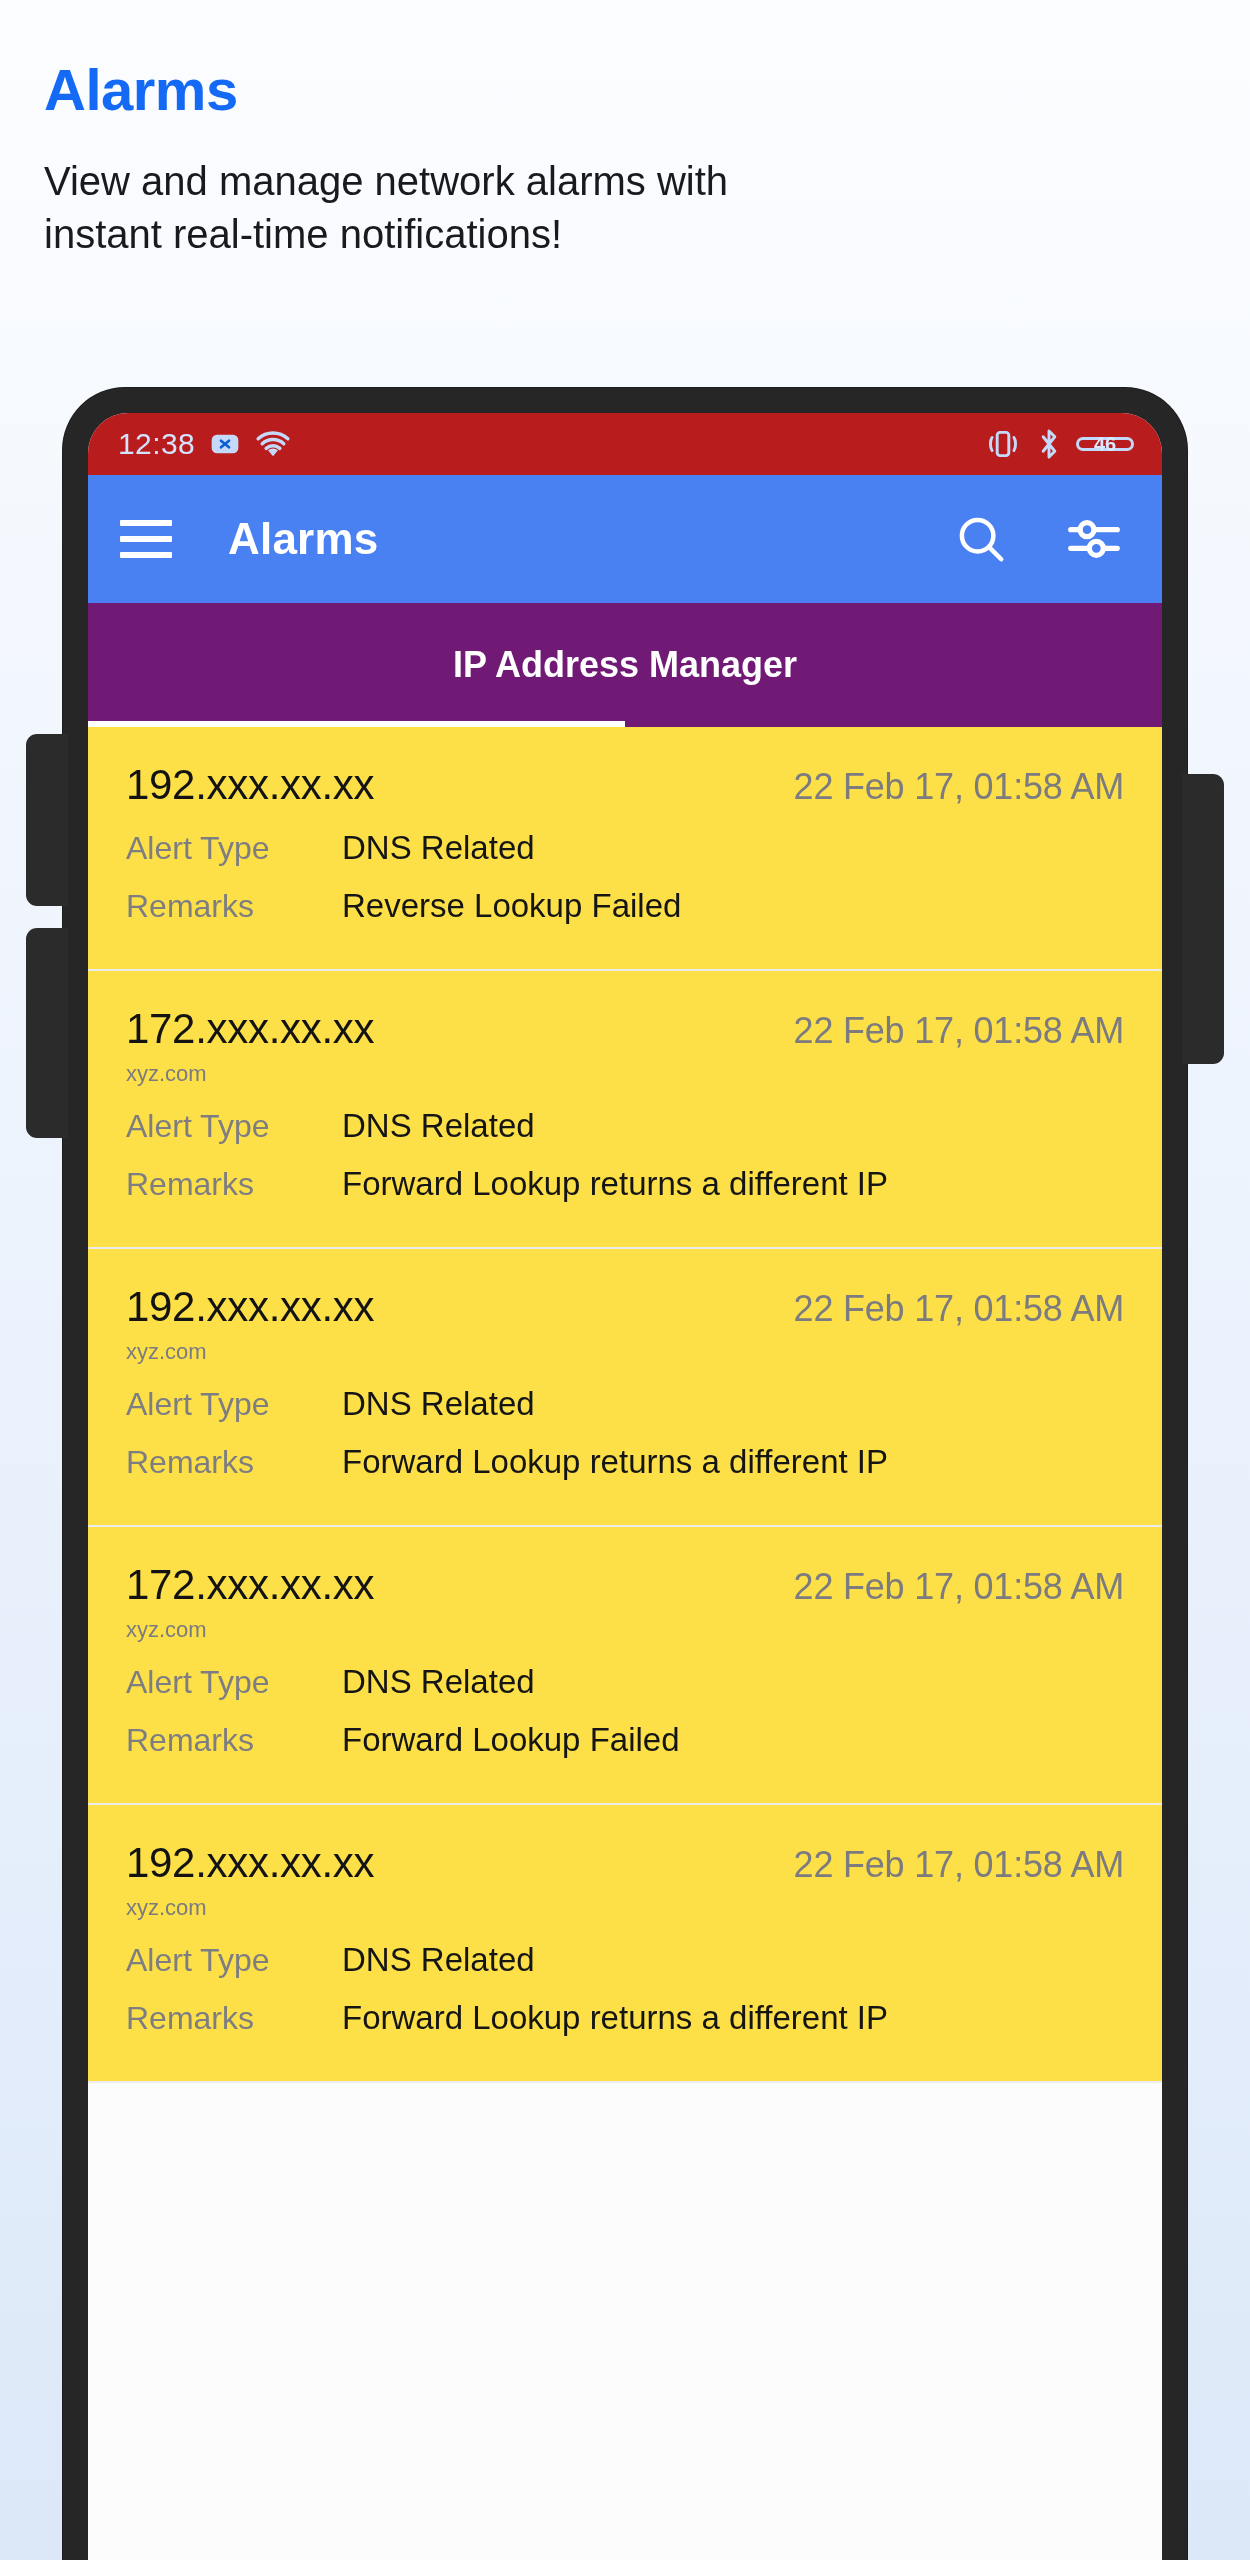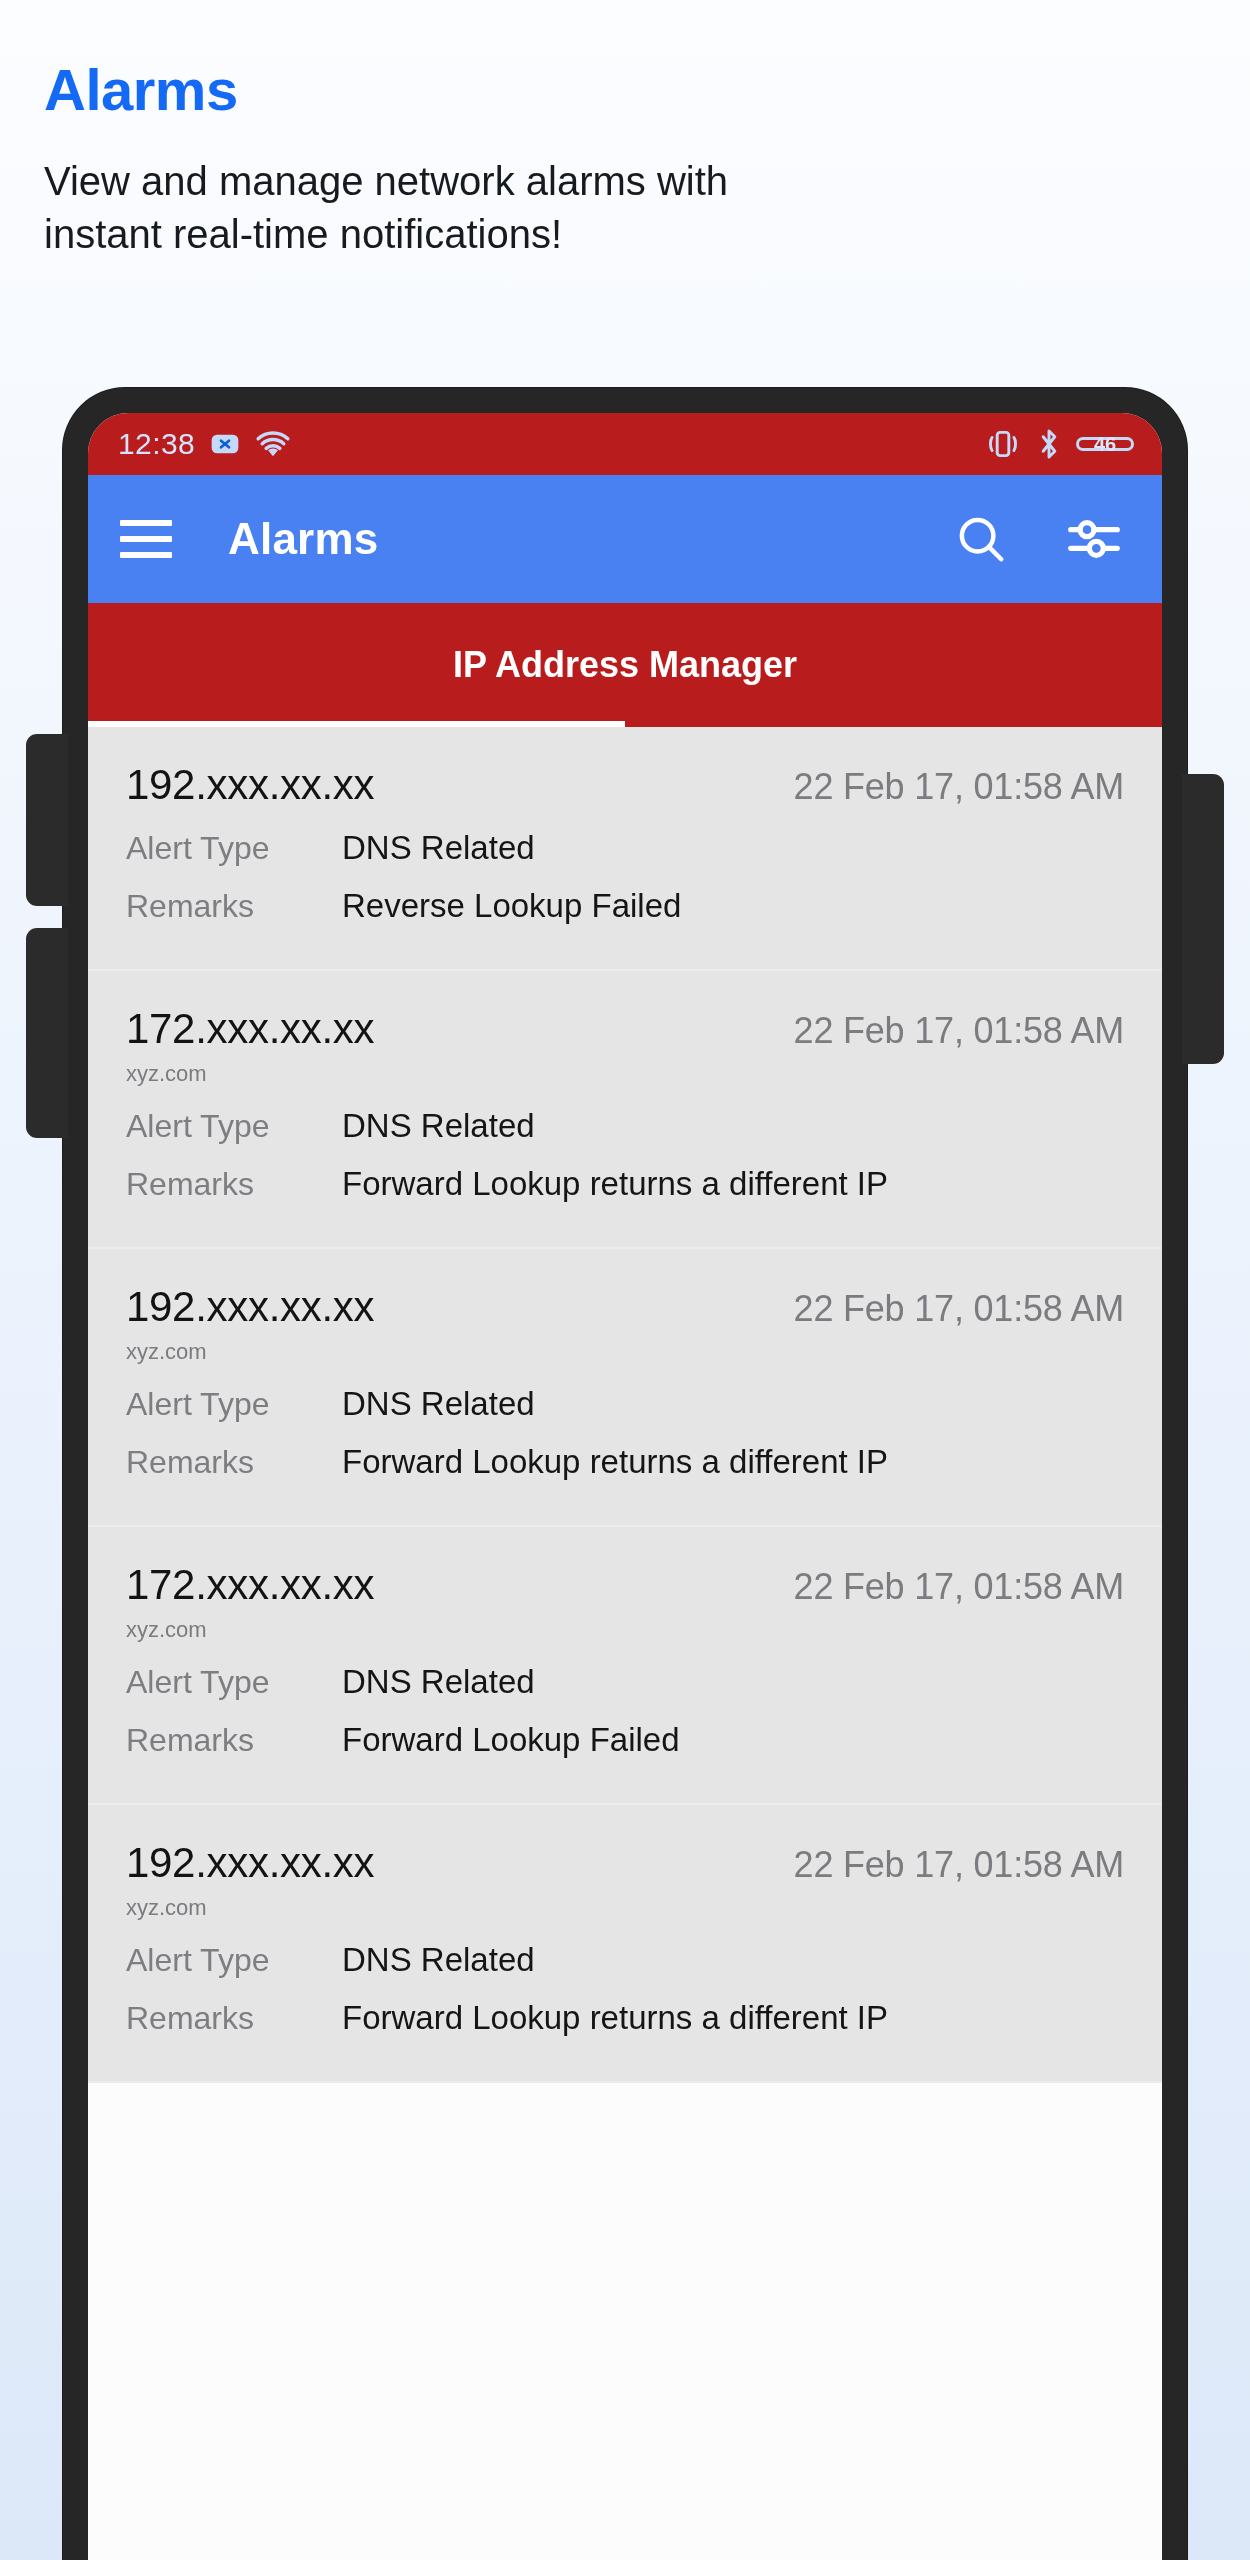--- a/index.html
+++ b/index.html
@@ -90,21 +90,21 @@
   .appbar-title{
     color:#fff; font-size:44px; font-weight:bold;
     margin-left:56px; flex:1; letter-spacing:0.2px;
   }
   .appbar-actions{ display:flex; align-items:center; gap:58px; }
   .act{ cursor:pointer; display:flex; align-items:center; justify-content:center; }
 
   
   .tabs{
     height:124px;
-    background:#b91c1c;
+    background:#701a75;
     display:flex;
     position:relative;
   }
   .tab{
     flex:1;
     display:flex; align-items:center; justify-content:center;
     font-size:36px; font-weight:bold;
     cursor:pointer;
   }
   .tab.active{ color:#ffffff; }
@@ -112,21 +112,21 @@
   .tab-indicator{
     position:absolute; left:0; bottom:0;
     width:50%; height:6px; background:#ffffff;
   }
 
   
   .list{ background:#fcfcfc; height:calc(100% - 314px); overflow:hidden; }
   .alarm{
     padding:34px 38px 44px 38px;
     border-bottom:2px solid #ececed;
-    background:#e5e5e5;
+    background:#fde047;
   }
   .alarm-top{
     display:flex; align-items:baseline; justify-content:space-between;
   }
   .alarm-ip{ font-size:42px; color:#131313; font-weight:400; letter-spacing:-0.3px; }
   .alarm-time{ font-size:36px; color:#7b7b80; letter-spacing:-0.2px; }
   .alarm-host{ margin-top:8px; font-size:22px; color:#7b7b80; }
   .kv{ display:flex; margin-top:20px; align-items:baseline; }
   .kv .k{ width:216px; flex:none; font-size:32px; color:#7d7d82; }
   .kv .v{ font-size:33px; color:#151515; }

